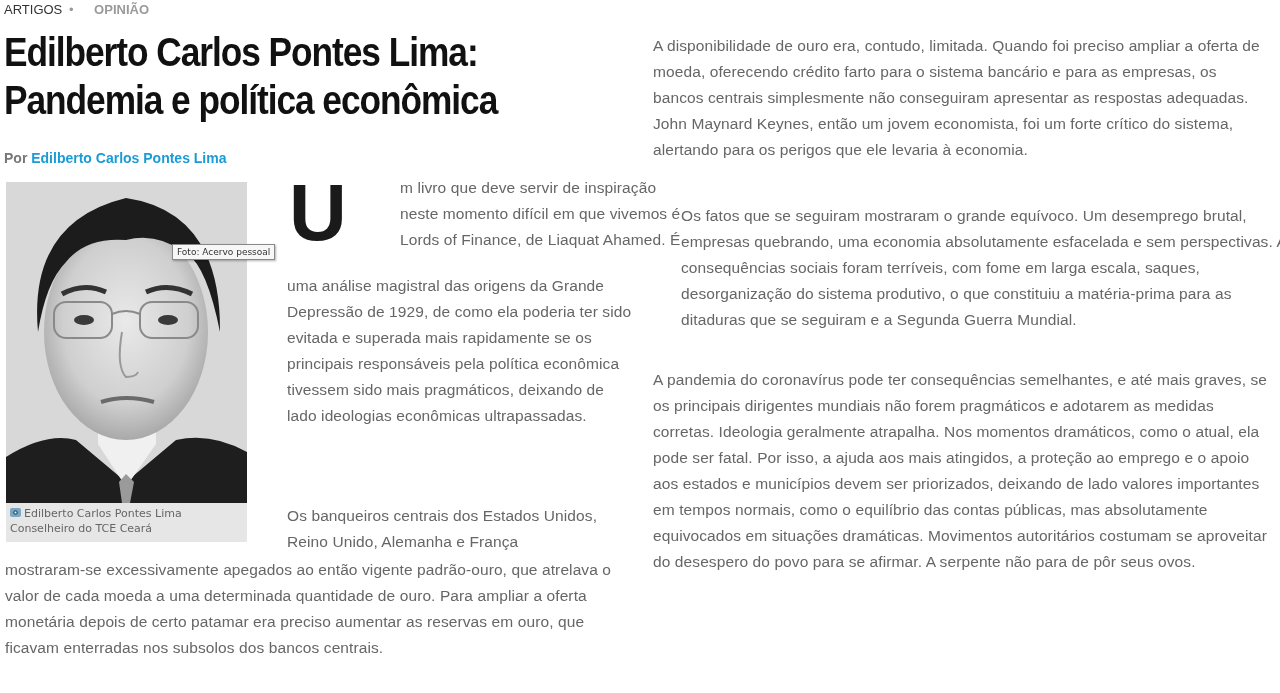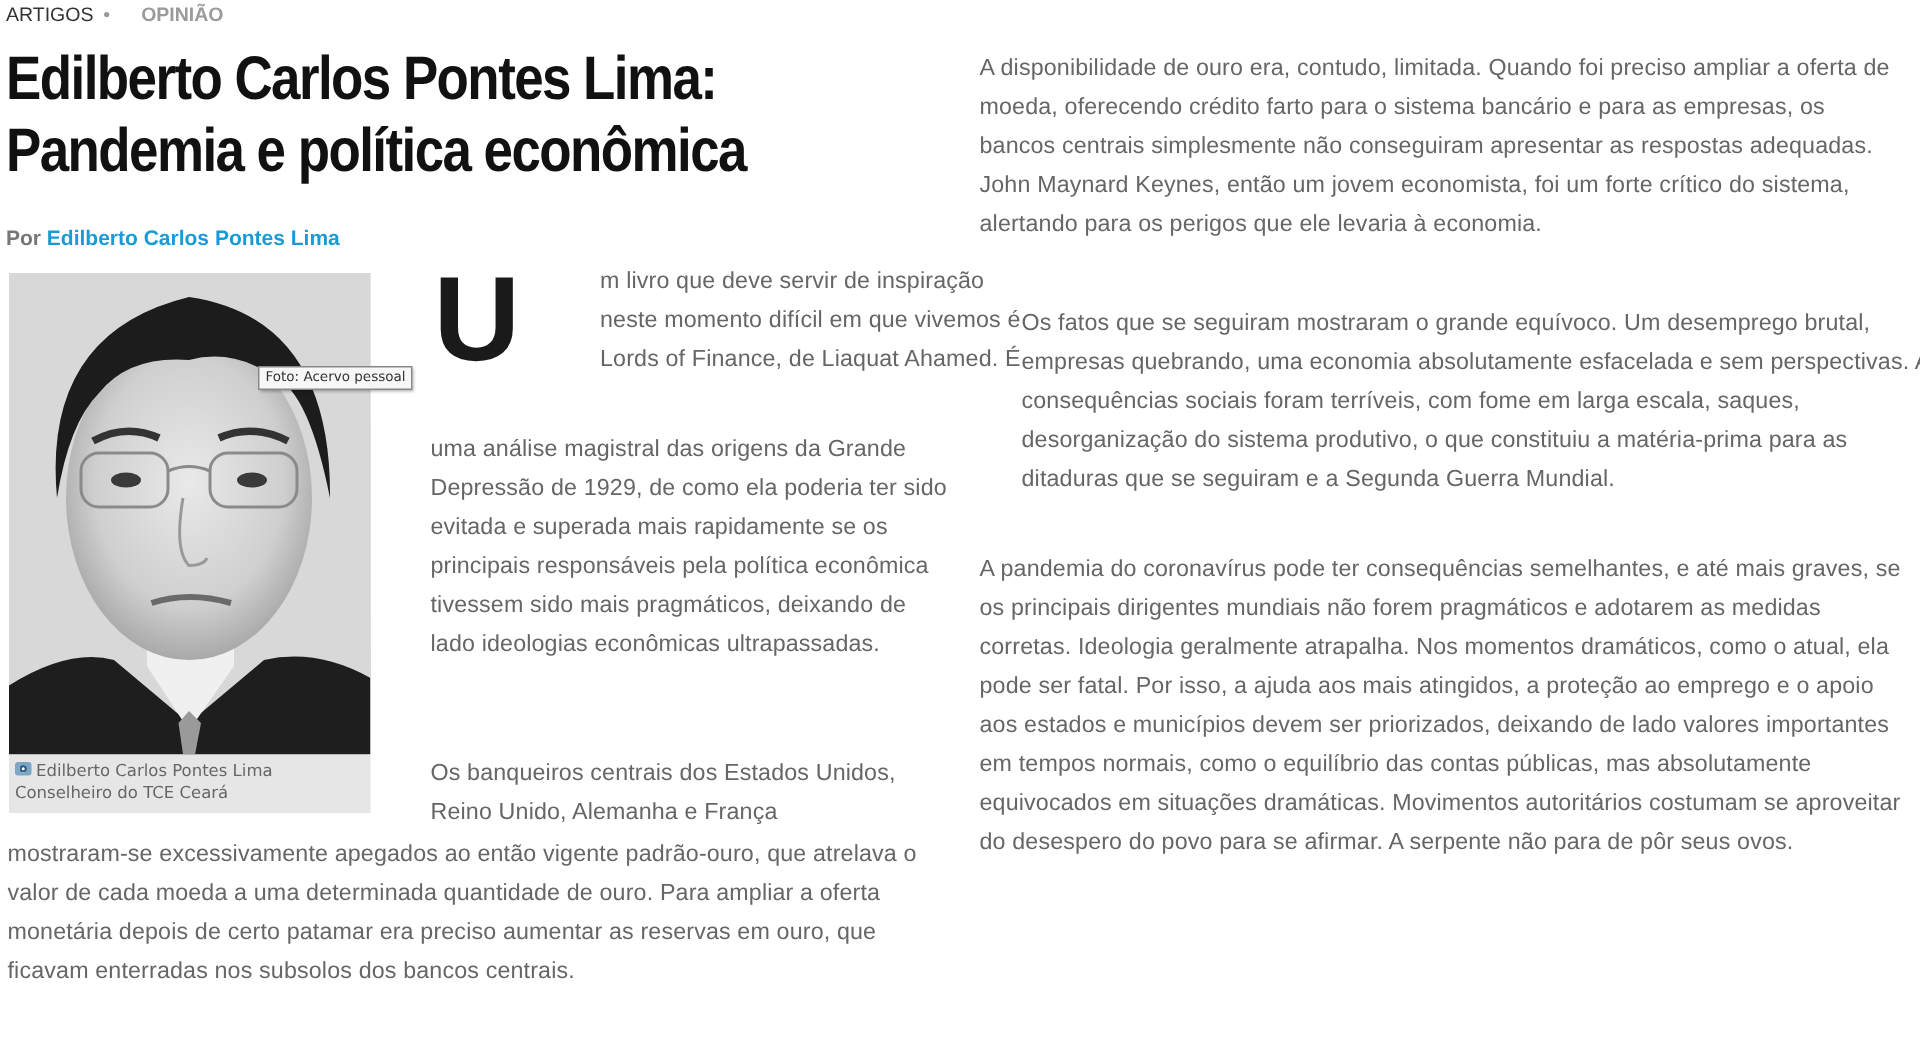--- a/index.html
+++ b/index.html
@@ -55,21 +55,21 @@
     .body-text {
       font-family: "Liberation Sans", sans-serif; font-size: 15.5px; line-height: 26px;
       color: #666; font-weight: normal; letter-spacing: 0.1px;
     }
     .dropcap {
       position: absolute; left: 289px; top: 178px;
       font-family: "Liberation Sans", sans-serif; font-weight: bold;
       font-size: 80px; line-height: 70px; color: #1a1a1a;
     }
     .p1-first { position: absolute; left: 360px; top: 175px; width: 285px; margin-left: 40px; }
-    .p1-rest { position: absolute; left: 287px; top: 287px; width: 345px; }
+    .p1-rest { position: absolute; left: 287px; top: 273px; width: 345px; }
 
     .p2-first { position: absolute; left: 287px; top: 503px; width: 345px; }
     .p2-rest { position: absolute; left: 5px; top: 557px; width: 628px; }
 
     .right-col { position: absolute; left: 653px; width: 615px; }
     .rp1 { top: 33px; }
     .rp2 { top: 203px; margin-left: 28px; }
     .rp3 { top: 367px; }
   </style>
 </head>

